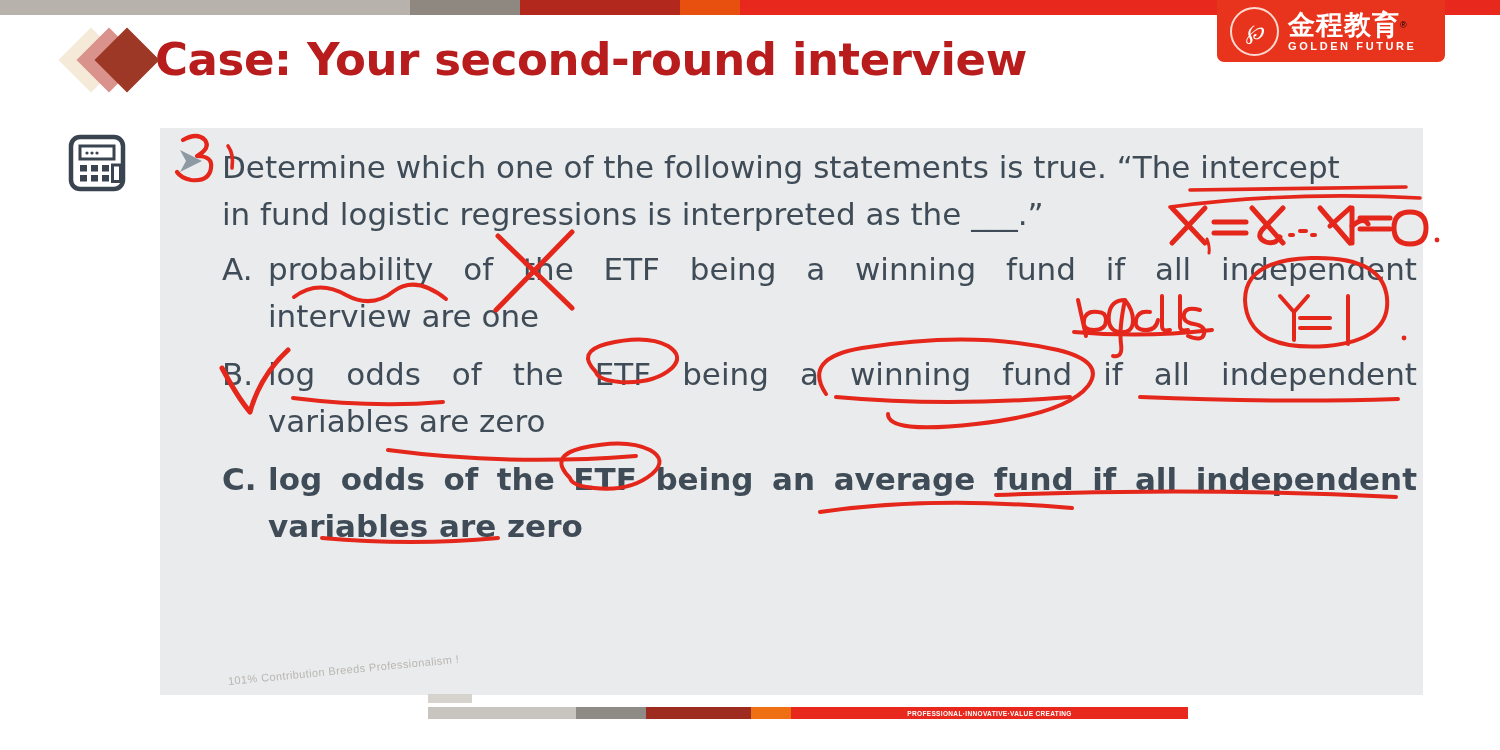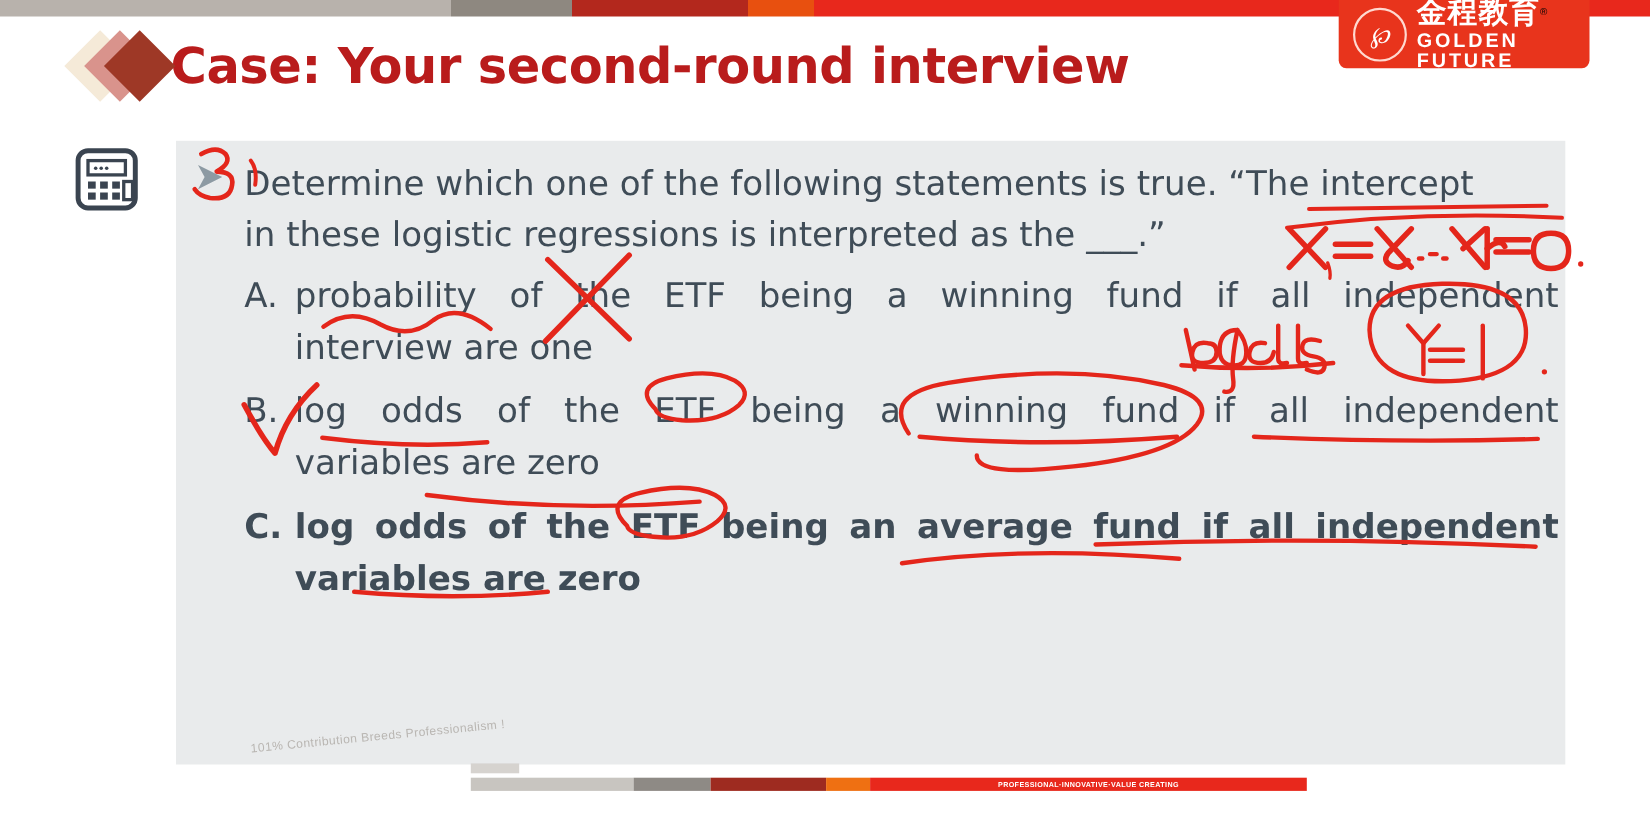--- a/index.html
+++ b/index.html
@@ -26,21 +26,21 @@
     width:45px;height:45px;border-radius:50%;
     border:2px solid #ffd9d0;
     background:#e8341c;
     display:flex;align-items:center;justify-content:center;
     color:#fff;font-size:21px;font-family:"Liberation Serif",serif;font-style:italic;
     flex:0 0 auto;
   }
   .logo-words{display:flex;flex-direction:column;justify-content:center;line-height:1;}
   .logo-cn{color:#fff;font-size:27px;font-weight:bold;letter-spacing:1px;
            font-family:"DejaVu Sans",sans-serif;}
-  .logo-en{color:#fff;font-size:18px;font-weight:bold;letter-spacing:2.6px;margin-top:3px;}
+  .logo-en{color:#fff;font-size:11px;font-weight:bold;letter-spacing:2.6px;margin-top:3px;}
   .logo-reg{font-size:9px;vertical-align:super;}
 
   
   .title-row{position:absolute;left:60px;top:26px;display:flex;align-items:center;}
   .diamonds{position:relative;width:95px;height:66px;flex:0 0 auto;}
   .dia{position:absolute;width:46px;height:46px;transform:rotate(45deg);}
   .dia.d1{left:8px;  top:11px; background:#f5ead8;}
   .dia.d2{left:26px; top:11px; background:#d9938c;}
   .dia.d3{left:44px; top:11px; background:#9e3826;}
   .slide-title{
@@ -150,21 +150,21 @@
   <div class="panel">
 
     <div class="bullet-arrow">
       <svg viewBox="0 0 34 30" width="34" height="30">
         <path d="M4 4 L26 15 L4 26 L10 15 Z" fill="#8d9aa3"></path>
       </svg>
     </div>
 
     <div class="qline">
       <span class="l1">Determine which one of the following statements is true. “The intercept</span>
-      <span class="l2">in these logistic regressions is interpreted as the ___.”</span>
+      <span class="l2">in fund logistic regressions is interpreted as the ___.”</span>
     </div>
 
     <div class="opt optA">
       <span class="l1"><span class="lab">A.</span><span class="body">probability of the ETF being a winning fund if all independent</span></span>
       <span class="l2">interview are one</span>
     </div>
 
     <div class="opt optB">
       <span class="l1"><span class="lab">B.</span><span class="body">log odds of the ETF being a winning fund if all independent</span></span>
       <span class="l2">variables are zero</span>

